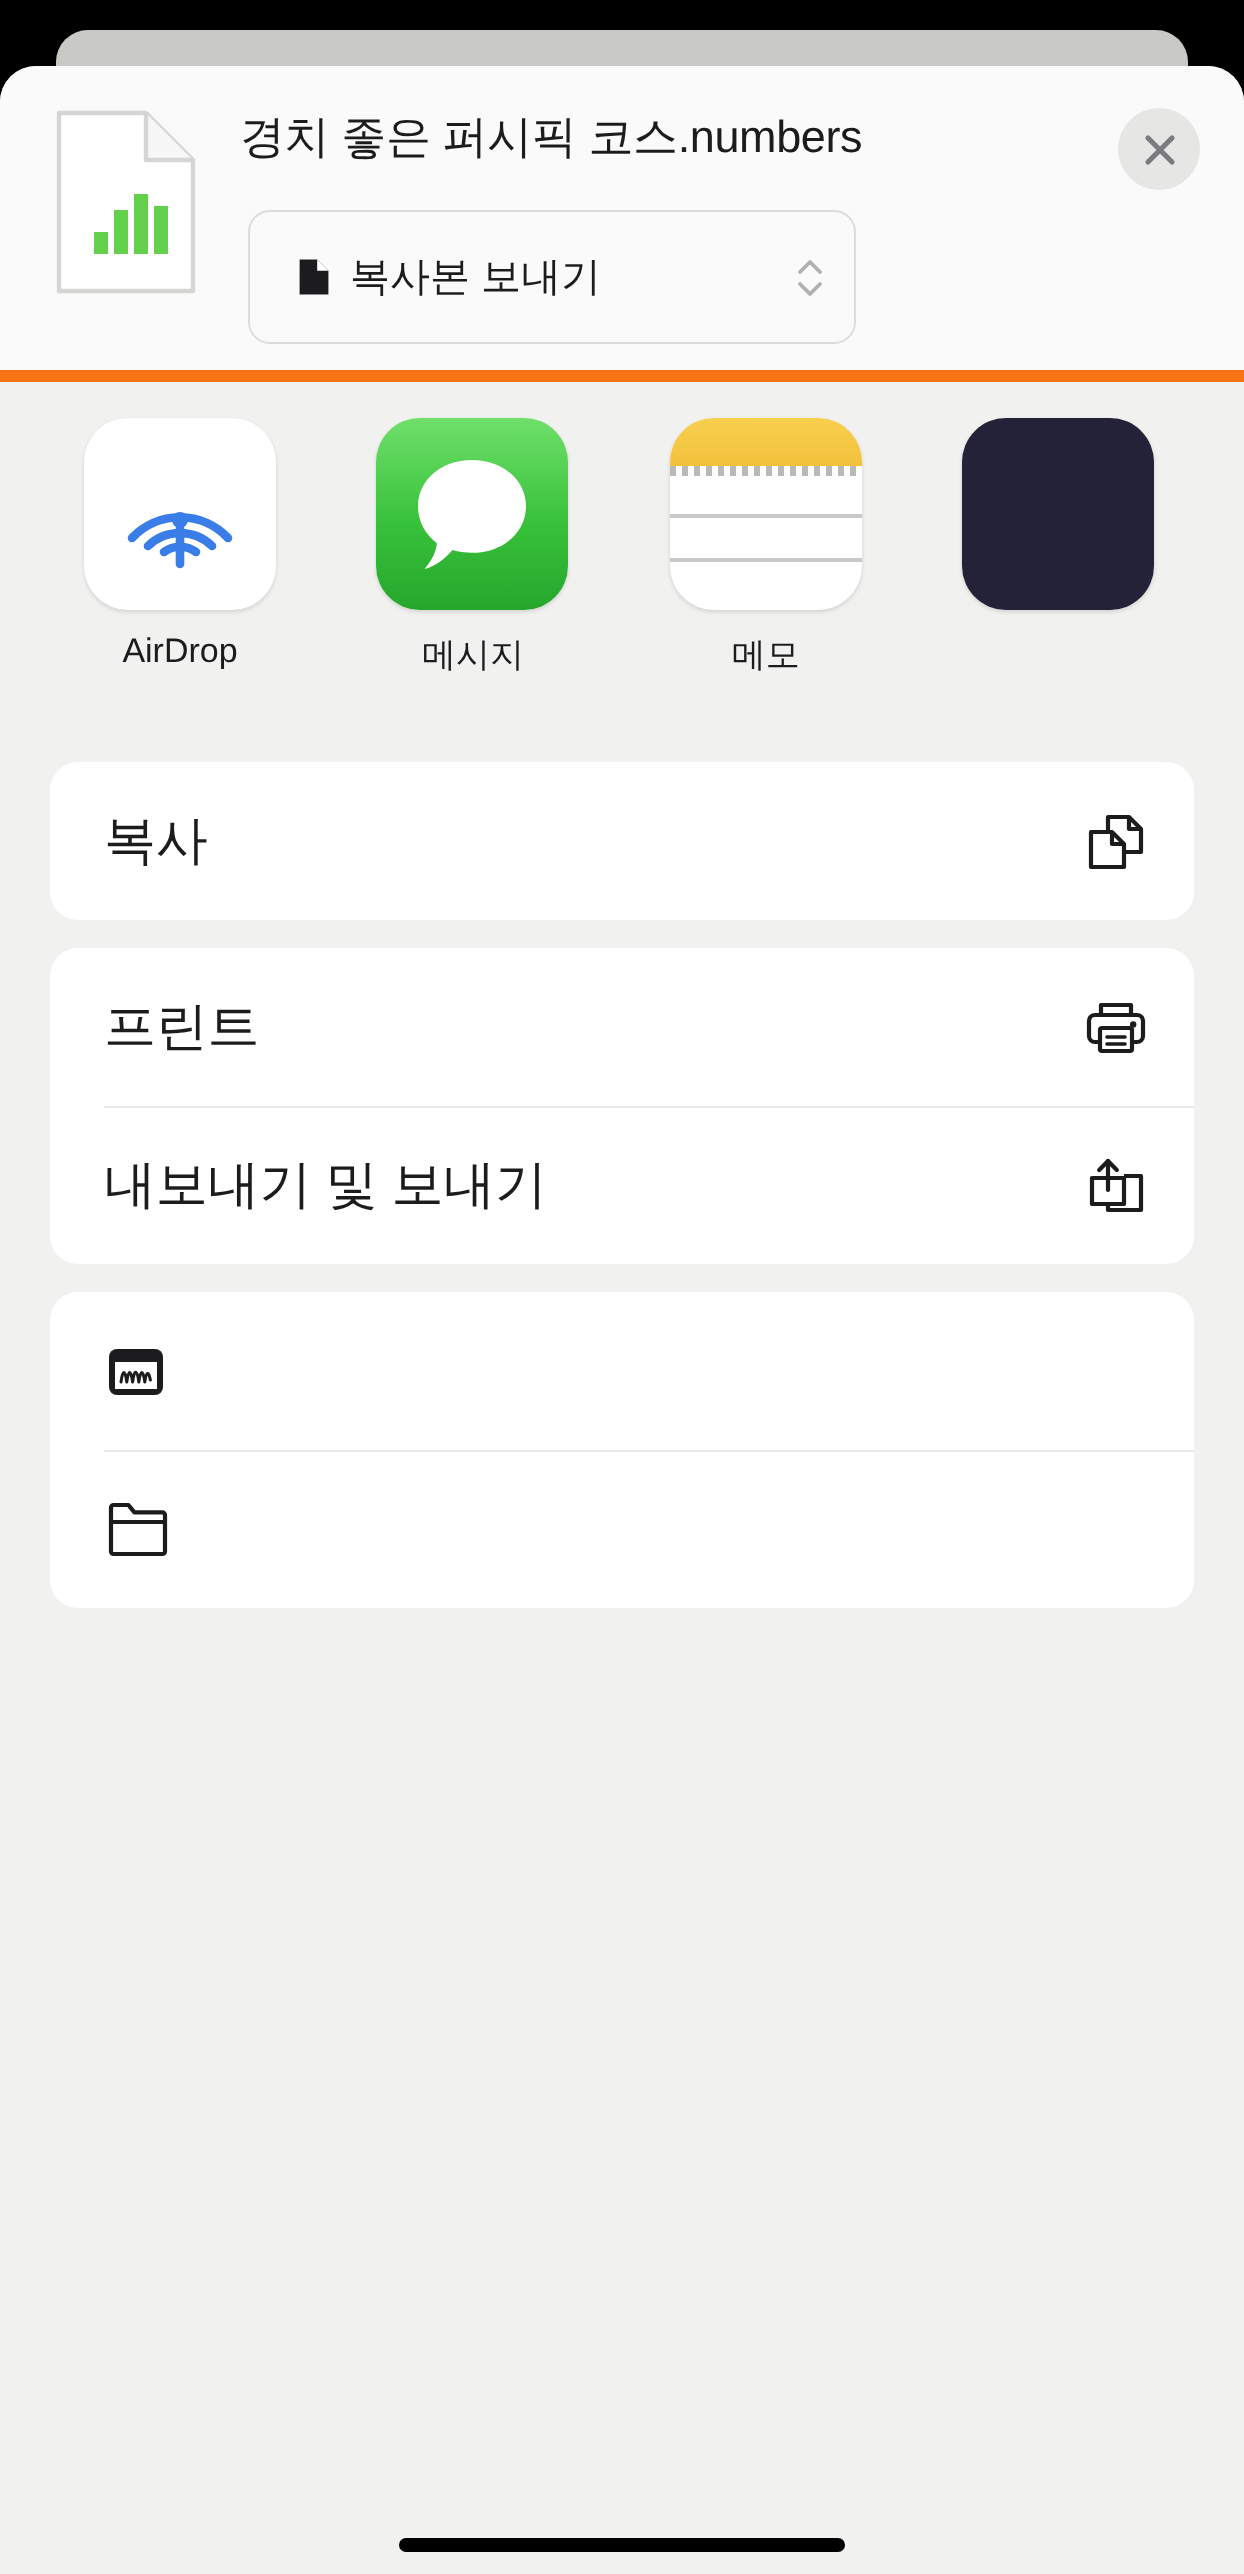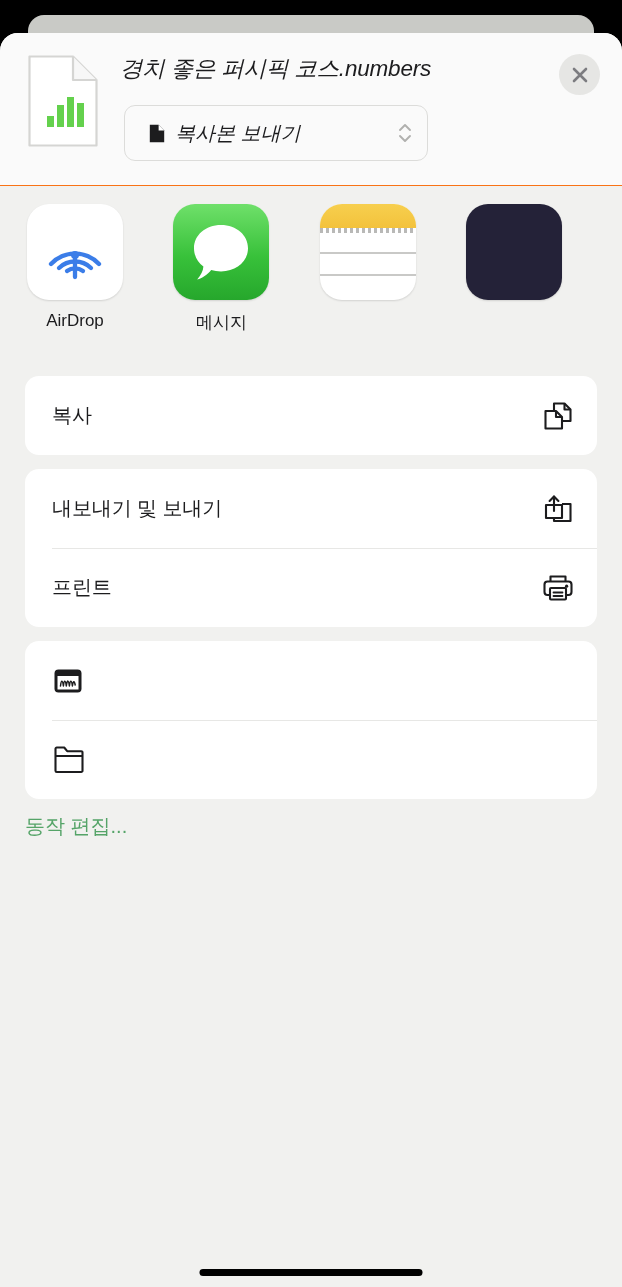--- a/index.html
+++ b/index.html
@@ -29,22 +29,21 @@
     background:#f1f1ef;
     border-radius:18px 18px 0 0;
     overflow:hidden;
   }
 
   
   .header{
     position:relative;
     height:152px;
     background:#fafafa;
-    border-bottom:1px solid #f97316;
-    font-style:italic;
+    border-bottom:6px solid #f97316;
   }
   .doc-thumb{
     position:absolute;
     left:27px; top:20px;
     width:72px; height:96px;
   }
   .doc-thumb svg{display:block;}
 
   .doc-title{
     position:absolute;
@@ -63,21 +62,21 @@
     border-radius:50%;
     background:#e6e6e4;
     display:flex;align-items:center;justify-content:center;
     cursor:pointer;
   }
   .close-btn svg{display:block;}
 
   .options-pill{
     position:absolute;
     left:124px; top:72px;
-    width:304px; height:56px;
+    width:304px; height:67px;
     box-sizing:border-box;
     background:#fafafa;
     border:1px solid #dcdcda;
     border-radius:11px;
     display:flex;
     align-items:center;
     padding:0 14px 0 24px;
     cursor:pointer;
   }
   .options-pill .pill-doc-icon{
@@ -97,20 +96,21 @@
   }
 
   
   .app-row{
     position:relative;
     height:190px;
     padding-top:18px;
     box-sizing:border-box;
     overflow:hidden;
     white-space:nowrap;
+    padding-left:15px;
   }
   .app-item{
     display:inline-block;
     width:142px;
     text-align:center;
     vertical-align:top;
     cursor:pointer;
   }
   .app-item.first{margin-left:4px;}
   .app-icon{
@@ -160,21 +160,21 @@
     cursor:pointer;
   }
   .row + .row::before{
     content:"";
     position:absolute;
     left:27px;right:0;top:0;
     height:1px;background:#e7e7e5;
   }
   .row-label{
     flex:1 1 auto;
-    font-size:20px;
+    font-size:26px;
     color:#1c1c1e;
     letter-spacing:-0.1px;
     white-space:nowrap;
   }
   .row-icon{flex:0 0 auto;display:block;}
 
   .edit-actions{
     margin-top:4px;
     padding:0 25px;
     font-size:20px;
@@ -262,20 +262,21 @@
     </div>
 
 
     <div class="app-item">
       <div class="app-icon ico-notes">
         <div class="notes-top"></div>
         <div class="notes-perf"></div>
         <div class="notes-rule" style="top:48px"></div>
         <div class="notes-rule" style="top:70px"></div>
       </div>
+      <div class="app-label">메모</div>
     </div>
 
     <div class="app-item">
       <div class="app-icon ico-partial">
         
       </div>
       <div class="app-label"></div>
     </div>
   </div>
 
@@ -287,55 +288,54 @@
         <svg class="row-icon" width="34" height="34" viewBox="0 0 34 34">
           <path d="M13 4.5 H23.5 L29.5 10.5 V22 H13 Z" fill="#ffffff" stroke="#1c1c1e" stroke-width="2.1" stroke-linejoin="round"></path>
           <path d="M23.5 4.5 V10.5 H29.5" fill="none" stroke="#1c1c1e" stroke-width="2.1" stroke-linejoin="round"></path>
           <path d="M4.5 12 H15 L21 18 V29.5 H4.5 Z" fill="#ffffff" stroke="#1c1c1e" stroke-width="2.1" stroke-linejoin="round"></path>
           <path d="M15 12 V18 H21" fill="none" stroke="#1c1c1e" stroke-width="2.1" stroke-linejoin="round"></path>
         </svg>
       </div>
     </div>
 
     <div class="group">
-      <div class="row">
-        <span class="row-label">내보내기 및 보내기</span>
-        <svg class="row-icon" width="34" height="34" viewBox="0 0 34 34">
-          <path d="M21 12 H29.5 V29 H13 V25" fill="#ffffff" stroke="#1c1c1e" stroke-width="2.1" stroke-linejoin="round"></path>
-          <path d="M5 13 H21 V26 H5 Z" fill="#ffffff" stroke="#1c1c1e" stroke-width="2.1" stroke-linejoin="round"></path>
-          <path d="M13 19 V4.5" fill="none" stroke="#1c1c1e" stroke-width="2.1" stroke-linecap="round"></path>
-          <path d="M8.6 9 L13 4.5 L17.4 9" fill="none" stroke="#1c1c1e" stroke-width="2.1" stroke-linecap="round" stroke-linejoin="round"></path>
-        </svg>
-      </div>
       <div class="row">
         <span class="row-label">프린트</span>
         <svg class="row-icon" width="34" height="34" viewBox="0 0 34 34">
           <path d="M9.5 10.5 V5.5 H24.5 V10.5" fill="none" stroke="#1c1c1e" stroke-width="2.1" stroke-linejoin="round"></path>
           <rect x="3.5" y="10.5" width="27" height="13.5" rx="3" fill="#ffffff" stroke="#1c1c1e" stroke-width="2.1"></rect>
           <circle cx="25.6" cy="15.2" r="1.6" fill="#1c1c1e"></circle>
           <rect x="9" y="17" width="16" height="11.5" rx="1" fill="#ffffff" stroke="#1c1c1e" stroke-width="2.1"></rect>
           <path d="M12.5 21.5 H21.5 M12.5 25 H21.5" stroke="#1c1c1e" stroke-width="1.8" stroke-linecap="round"></path>
         </svg>
       </div>
+      <div class="row">
+        <span class="row-label">내보내기 및 보내기</span>
+        <svg class="row-icon" width="34" height="34" viewBox="0 0 34 34">
+          <path d="M21 12 H29.5 V29 H13 V25" fill="#ffffff" stroke="#1c1c1e" stroke-width="2.1" stroke-linejoin="round"></path>
+          <path d="M5 13 H21 V26 H5 Z" fill="#ffffff" stroke="#1c1c1e" stroke-width="2.1" stroke-linejoin="round"></path>
+          <path d="M13 19 V4.5" fill="none" stroke="#1c1c1e" stroke-width="2.1" stroke-linecap="round"></path>
+          <path d="M8.6 9 L13 4.5 L17.4 9" fill="none" stroke="#1c1c1e" stroke-width="2.1" stroke-linecap="round" stroke-linejoin="round"></path>
+        </svg>
+      </div>
     </div>
 
     <div class="group">
       <div class="row">
         <svg class="row-icon" width="32" height="32" viewBox="0 0 32 32">
           <rect x="2.5" y="4.5" width="27" height="23" rx="4" fill="#1c1c1e"></rect>
           <rect x="5.5" y="11" width="21" height="13.5" fill="#ffffff"></rect>
           <path d="M8.5 21 C9.3 14.5 10.6 14.8 11.4 21 C12.2 14.5 13.5 14.8 14.3 21 C15.2 14 16.6 15 17.4 21 C18.3 14.5 19.6 14.8 20.4 21 C21.2 15.5 22.3 15.5 23.2 20" fill="none" stroke="#1c1c1e" stroke-width="1.5" stroke-linecap="round" stroke-linejoin="round"></path>
         </svg>
       </div>
       <div class="row">
         <svg class="row-icon" width="34" height="30" viewBox="0 0 34 30">
           <path d="M3.5 7 V3.8 A1.3 1.3 0 0 1 4.8 2.5 H12.2 L15.2 6.2 H29.2 A1.3 1.3 0 0 1 30.5 7.5 V25.7 A1.3 1.3 0 0 1 29.2 27 H4.8 A1.3 1.3 0 0 1 3.5 25.7 Z" fill="#ffffff" stroke="#1c1c1e" stroke-width="2.1" stroke-linejoin="round"></path>
           <path d="M3.5 11 H30.5" fill="none" stroke="#1c1c1e" stroke-width="2.1"></path>
         </svg>
       </div>
     </div>
 
   </div>
 
-  <div class="edit-actions">동작 편집...</div>
 
   <div class="home-indicator"></div>
 </div>
 
 </body></html>

